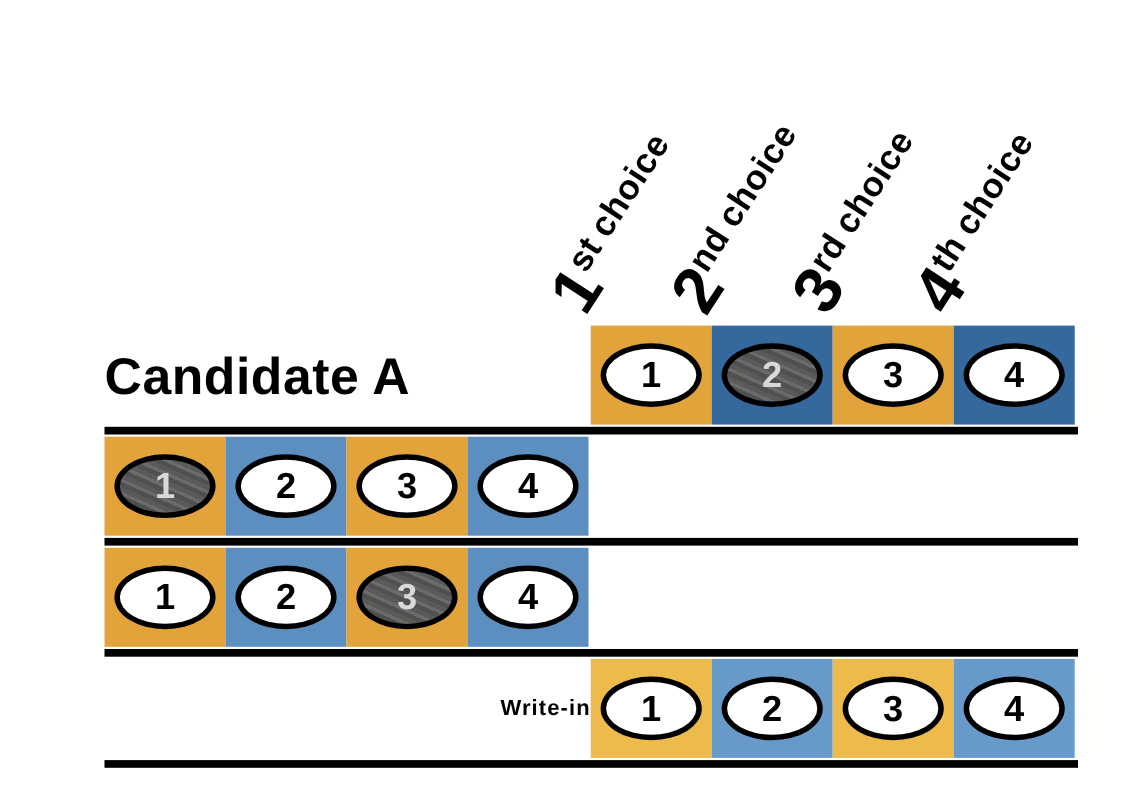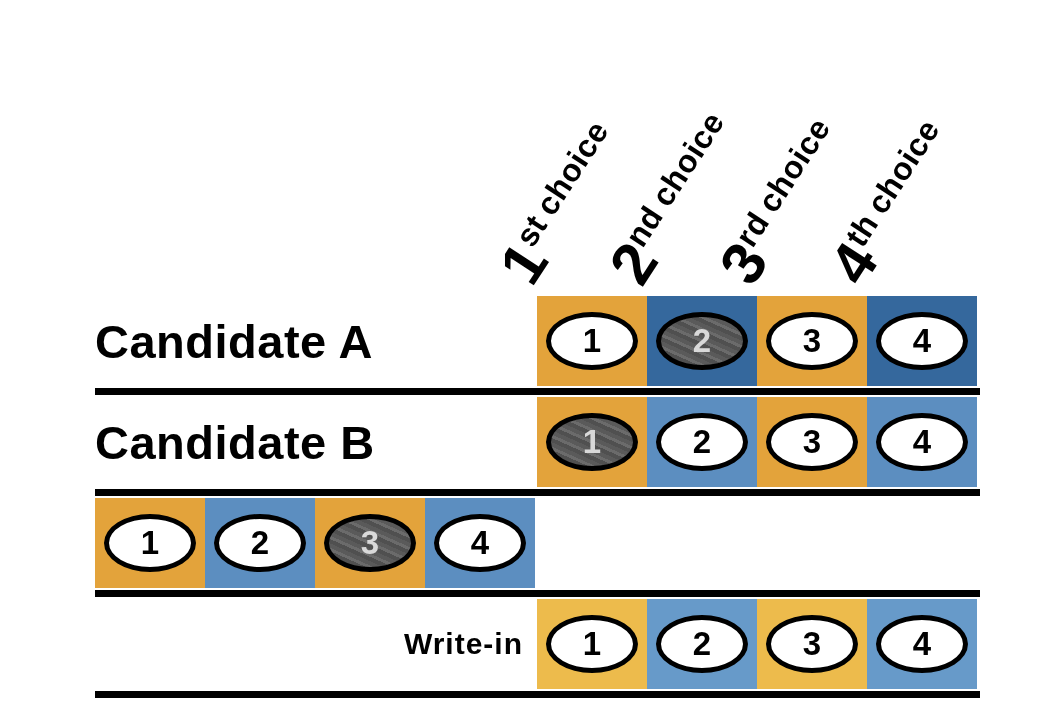--- a/index.html
+++ b/index.html
@@ -15,21 +15,21 @@
   }
   .ord{font-size:60px;font-weight:bold;}
   .suf{font-size:32px;vertical-align:21px;letter-spacing:.5px;}
   .word{font-size:32px;vertical-align:21px;margin-left:8px;letter-spacing:.5px;}
   .rows{position:absolute;left:63px;top:296px;width:885px;margin-left:32px;}
   .row{display:flex;height:90px;}
   .row-label{
     width:442px;display:flex;align-items:center;
     font-size:47px;font-weight:bold;letter-spacing:.5px;box-sizing:border-box;
   }
-  .row-label.small{font-size:30px;justify-content:flex-end;padding-right:14px;letter-spacing:1px;}
+  .row-label.small{font-size:20px;justify-content:flex-end;letter-spacing:1px;}
   .cell{width:110px;height:90px;display:flex;align-items:center;justify-content:center;}
   .bubble{
     width:92px;height:58px;border:5px solid #000;border-radius:50%;
     background:#fff;display:flex;align-items:center;justify-content:center;
     font-size:33px;font-weight:bold;box-sizing:border-box;
   }
   .bubble.filled{
     background:repeating-linear-gradient(24deg,#505050 0 4px,#6b6b6b 4px 7px,#5a5a5a 7px 11px);
     color:#d9d9d9;
   }
@@ -56,21 +56,20 @@
         </div>
         <div class="cell" style="background: rgb(227, 163, 59);">
           <div class="bubble">3</div>
         </div>
         <div class="cell" style="background: rgb(53, 104, 157);">
           <div class="bubble">4</div>
         </div>
       </div>
       <div class="sep" style="background: rgb(0, 0, 0);"></div>
       <div class="row">
-        <div class="row-label">Candidate B</div>
         <div class="cell" style="background: rgb(227, 163, 59);">
           <div class="bubble filled">1</div>
         </div>
         <div class="cell" style="background: rgb(92, 142, 192);">
           <div class="bubble">2</div>
         </div>
         <div class="cell" style="background: rgb(227, 163, 59);">
           <div class="bubble">3</div>
         </div>
         <div class="cell" style="background: rgb(92, 142, 192);">

